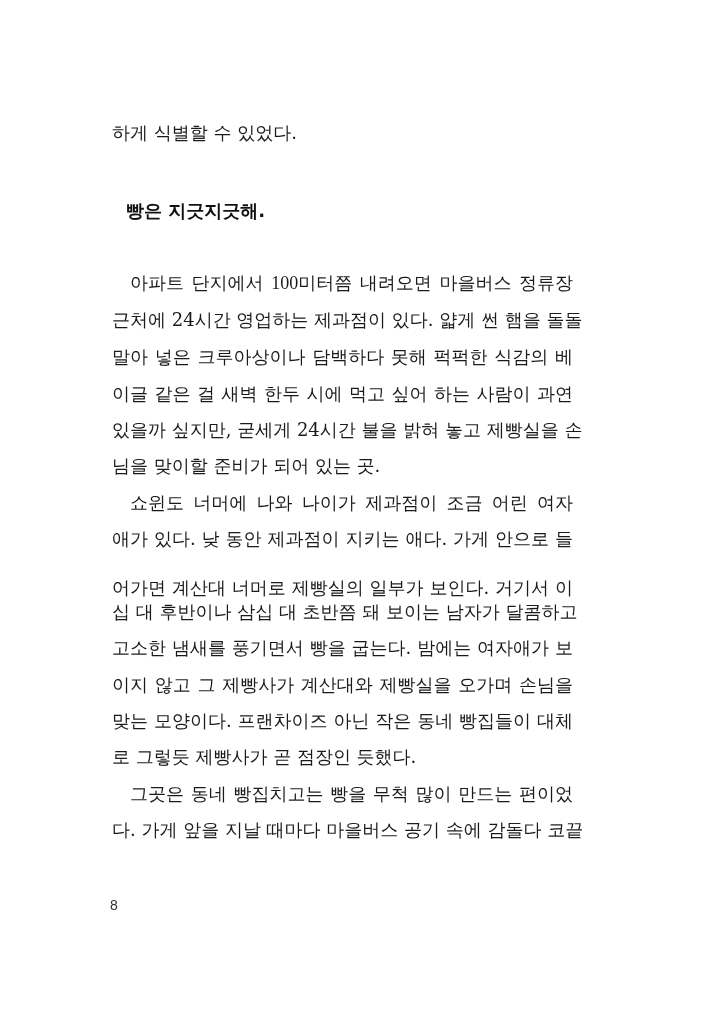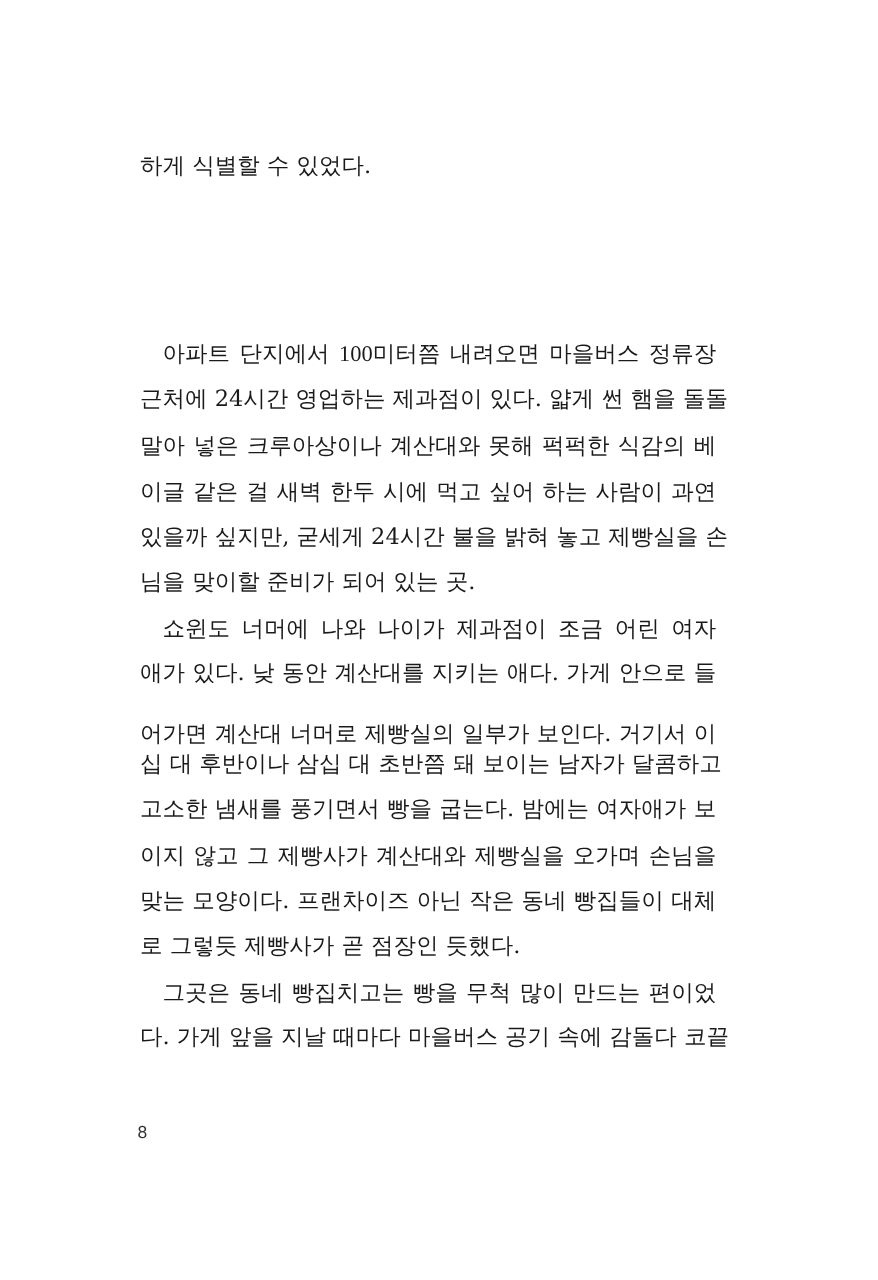--- a/index.html
+++ b/index.html
@@ -23,33 +23,34 @@
     font-family: "Liberation Sans", "DejaVu Sans", sans-serif;
     font-size: 14px; color: #333;
   }
 </style>
 </head>
 <body>
 
 <div class="page">
   <div class="line last" style="top:121px">하게 식별할 수 있었다.</div>
 
+  <div class="heading">빵은 지긋지긋해.</div>
 
   <div>
     <div class="line indent" style="top:271px">아파트 단지에서 100미터쯤 내려오면 마을버스 정류장</div>
     <div class="line" style="top:308px">근처에 24시간 영업하는 제과점이 있다. 얇게 썬 햄을 돌돌</div>
-    <div class="line" style="top:345px">말아 넣은 크루아상이나 계산대와 못해 퍽퍽한 식감의 베</div>
+    <div class="line" style="top:345px">말아 넣은 크루아상이나 담백하다 못해 퍽퍽한 식감의 베</div>
     <div class="line" style="top:382px">이글 같은 걸 새벽 한두 시에 먹고 싶어 하는 사람이 과연</div>
     <div class="line" style="top:418px">있을까 싶지만, 굳세게 24시간 불을 밝혀 놓고 제빵실을 손</div>
     <div class="line last" style="top:454px">님을 맞이할 준비가 되어 있는 곳.</div>
   </div>
 
   <div>
     <div class="line indent" style="top:491px">쇼윈도 너머에 나와 나이가 제과점이 조금 어린 여자</div>
-    <div class="line" style="top:527px">애가 있다. 낮 동안 계산대를 지키는 애다. 가게 안으로 들</div>
+    <div class="line" style="top:527px">애가 있다. 낮 동안 제과점이 지키는 애다. 가게 안으로 들</div>
     <div class="line" style="top:576px">어가면 계산대 너머로 제빵실의 일부가 보인다. 거기서 이</div>
     <div class="line" style="top:600px">십 대 후반이나 삼십 대 초반쯤 돼 보이는 남자가 달콤하고</div>
     <div class="line" style="top:636px">고소한 냄새를 풍기면서 빵을 굽는다. 밤에는 여자애가 보</div>
     <div class="line" style="top:673px">이지 않고 그 제빵사가 계산대와 제빵실을 오가며 손님을</div>
     <div class="line" style="top:709px">맞는 모양이다. 프랜차이즈 아닌 작은 동네 빵집들이 대체</div>
     <div class="line last" style="top:745px">로 그렇듯 제빵사가 곧 점장인 듯했다.</div>
   </div>
 
   <div>
     <div class="line indent" style="top:782px">그곳은 동네 빵집치고는 빵을 무척 많이 만드는 편이었</div>

